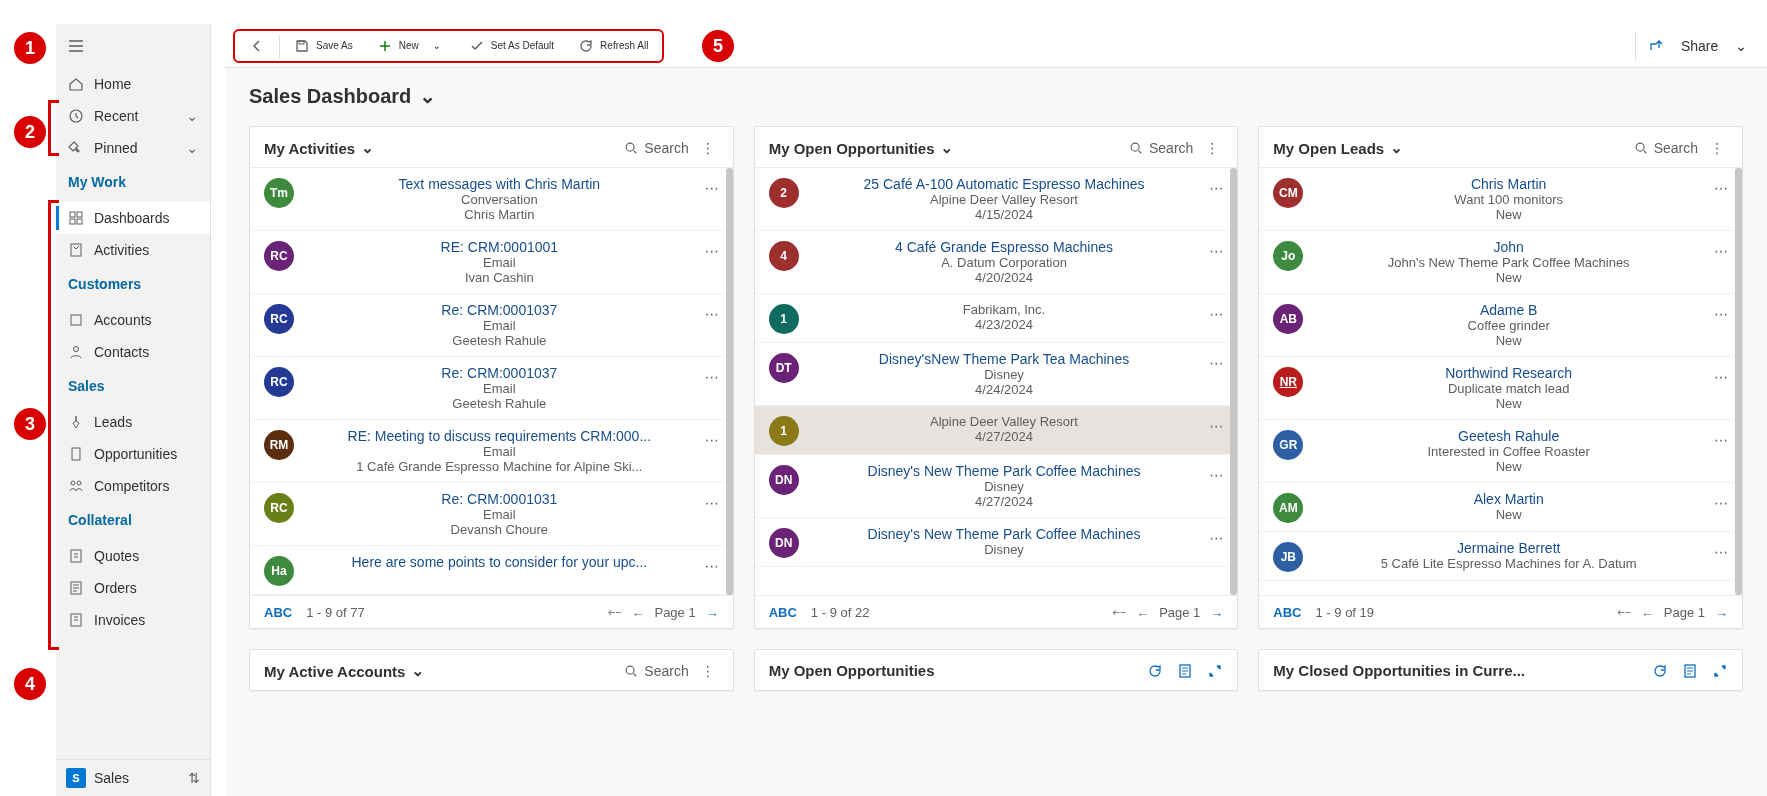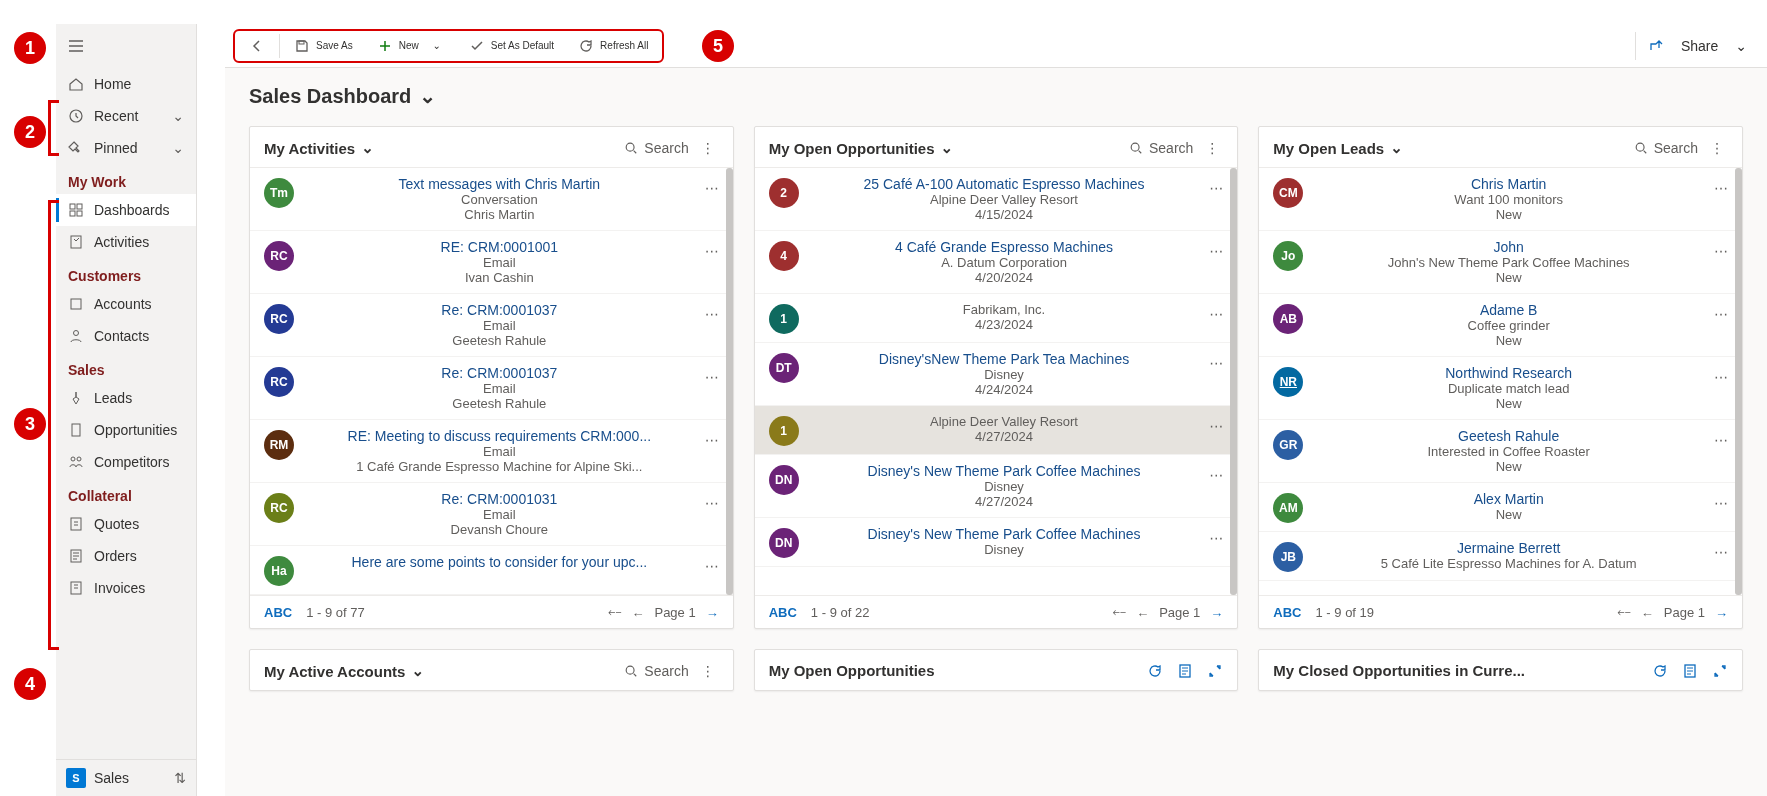--- a/index.html
+++ b/index.html
@@ -7,27 +7,27 @@
 
 
 .toolbar { display: flex; align-items: center; height: 44px; border-bottom: 1px solid #e1dfdd; padding: 0 8px 0 0; margin-left: 225px; }
 .toolbar-left { display:flex; align-items:center; gap:4px; border:2px solid #d80000; border-radius:6px; padding:1px 4px; margin-left:8px; }
 .tbtn { display:flex; align-items:center; gap:6px; padding:6px 10px; cursor:pointer; border-radius:2px; font-size:10px; color:#323130; }
 .tbtn .ic { width:16px; height:16px; display:inline-flex; align-items:center; justify-content:center; }
 .toolbar-spacer { flex:1; }
 .share-btn { border-left:1px solid #e1dfdd; padding:6px 12px; display:flex; align-items:center; gap:17px; cursor:pointer; }
 
 
-.sidebar { position:absolute; left:56px; top:24px; width:141px; bottom:0; background:#f3f2f1; display:flex; flex-direction:column; border-right:1px solid #e1dfdd; }
+.sidebar { position:absolute; left:56px; top:24px; width:155px; bottom:0; background:#f3f2f1; display:flex; flex-direction:column; border-right:1px solid #e1dfdd; }
 .sb-collapse { height:44px; display:flex; align-items:center; padding:0 12px; }
 .sb-item { display:flex; align-items:center; gap:10px; padding:8px 12px; cursor:pointer; font-size:14px; color:#323130; position:relative; }
 .sb-item.active { background:#fff; }
 .sb-item.active::before { content:''; position:absolute; left:0; top:4px; bottom:4px; width:3px; background:#0078d4; }
 .sb-item .chev { margin-left:auto; color:#605e5c; }
-.sb-group { font-weight:600; font-size:14px; padding:10px 12px 4px; color:#7f1d1d; }
+.sb-group { font-weight:600; font-size:14px; padding:10px 12px 12px; color:#0369a1; }
 .sb-scroll { flex:1; overflow-y:auto; }
 .sb-footer { border-top:1px solid #e1dfdd; display:flex; align-items:center; padding:8px 10px; gap:8px; background:#f3f2f1; }
 .sb-footer .badge { width:20px; height:20px; background:#0078d4; color:#fff; font-size:11px; display:flex; align-items:center; justify-content:center; border-radius:2px; font-weight:600; }
 .sb-footer .updown { margin-left:auto; color:#605e5c; }
 
 
 .main { margin-left:225px; padding:16px 24px; background:#faf9f8; height:calc(796px - 44px - 24px); overflow:hidden; }
 .page-title { font-size:20px; font-weight:600; display:flex; align-items:center; gap:8px; margin-bottom:18px;text-align:right; }
 .cards-row { display:flex; gap:20px; }
 .card { background:#fff; border:1px solid #e1dfdd; border-radius:2px; flex:1; display:flex; flex-direction:column; min-width:0; box-shadow:0 1px 2px rgba(0,0,0,.06); }
@@ -510,21 +510,21 @@
           <div class="row-item">
             <div class="avatar" style="background: rgb(107, 35, 119);">AB</div>
             <div class="row-text">
               <div class="row-line1">Adame B</div>
               <div class="row-line2">Coffee grinder</div>
               <div class="row-line3">New</div>
             </div>
             <div class="row-more">⋯</div>
           </div>
           <div class="row-item">
-            <div class="avatar" style="background: #0369a1; text-decoration: underline;">NR</div>
+            <div class="avatar" style="background: #b91c1c; text-decoration: underline;">NR</div>
             <div class="row-text">
               <div class="row-line1">Northwind Research</div>
               <div class="row-line2">Duplicate match lead</div>
               <div class="row-line3">New</div>
             </div>
             <div class="row-more">⋯</div>
           </div>
           <div class="row-item">
             <div class="avatar" style="background: rgb(44, 95, 163);">GR</div>
             <div class="row-text">

